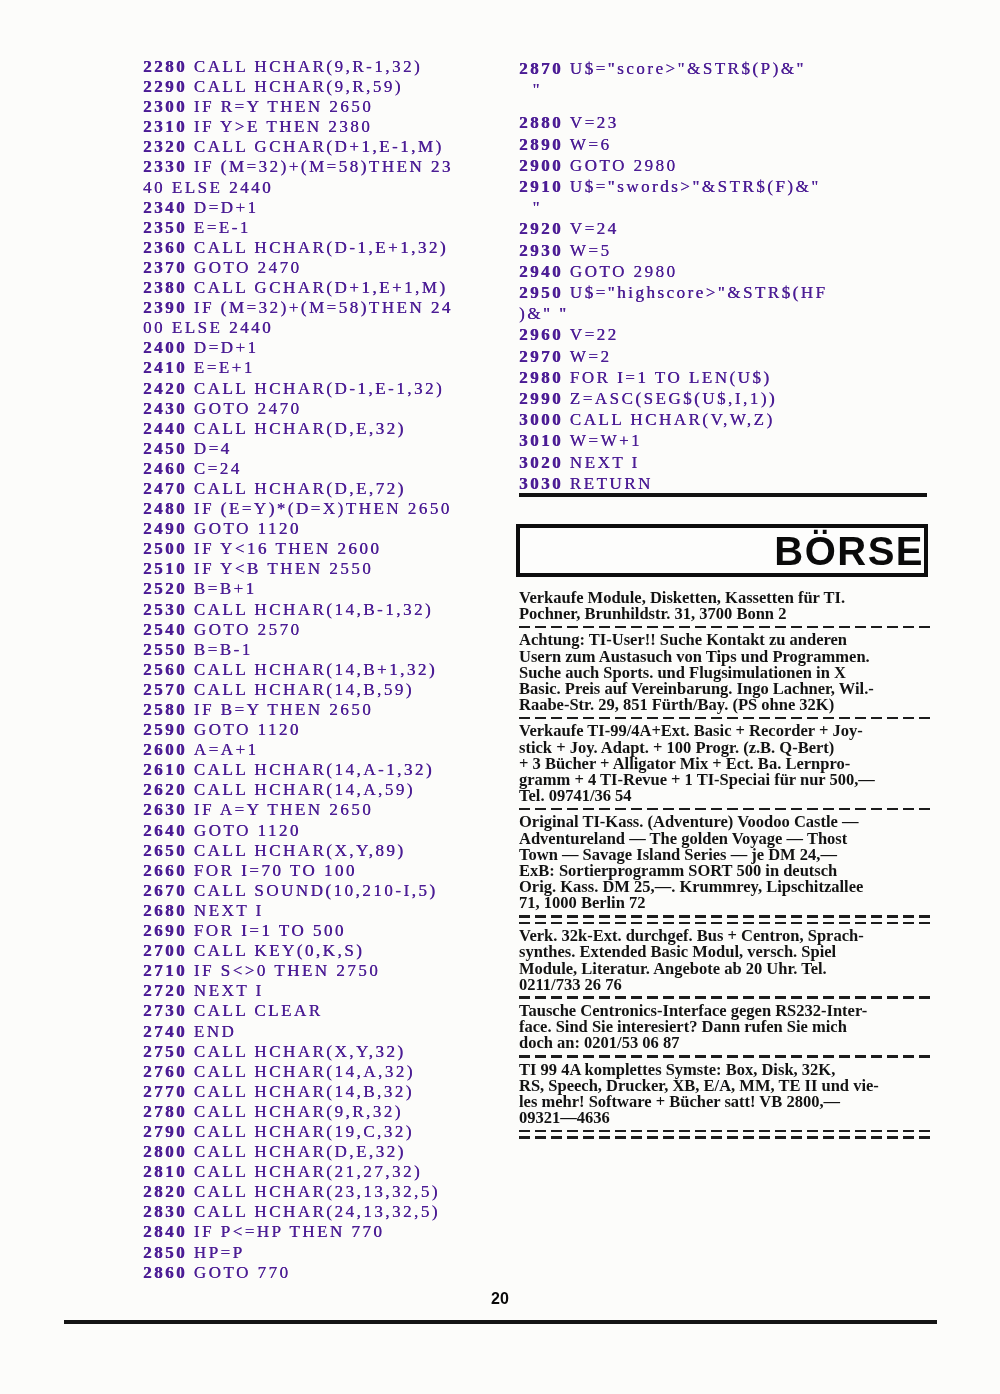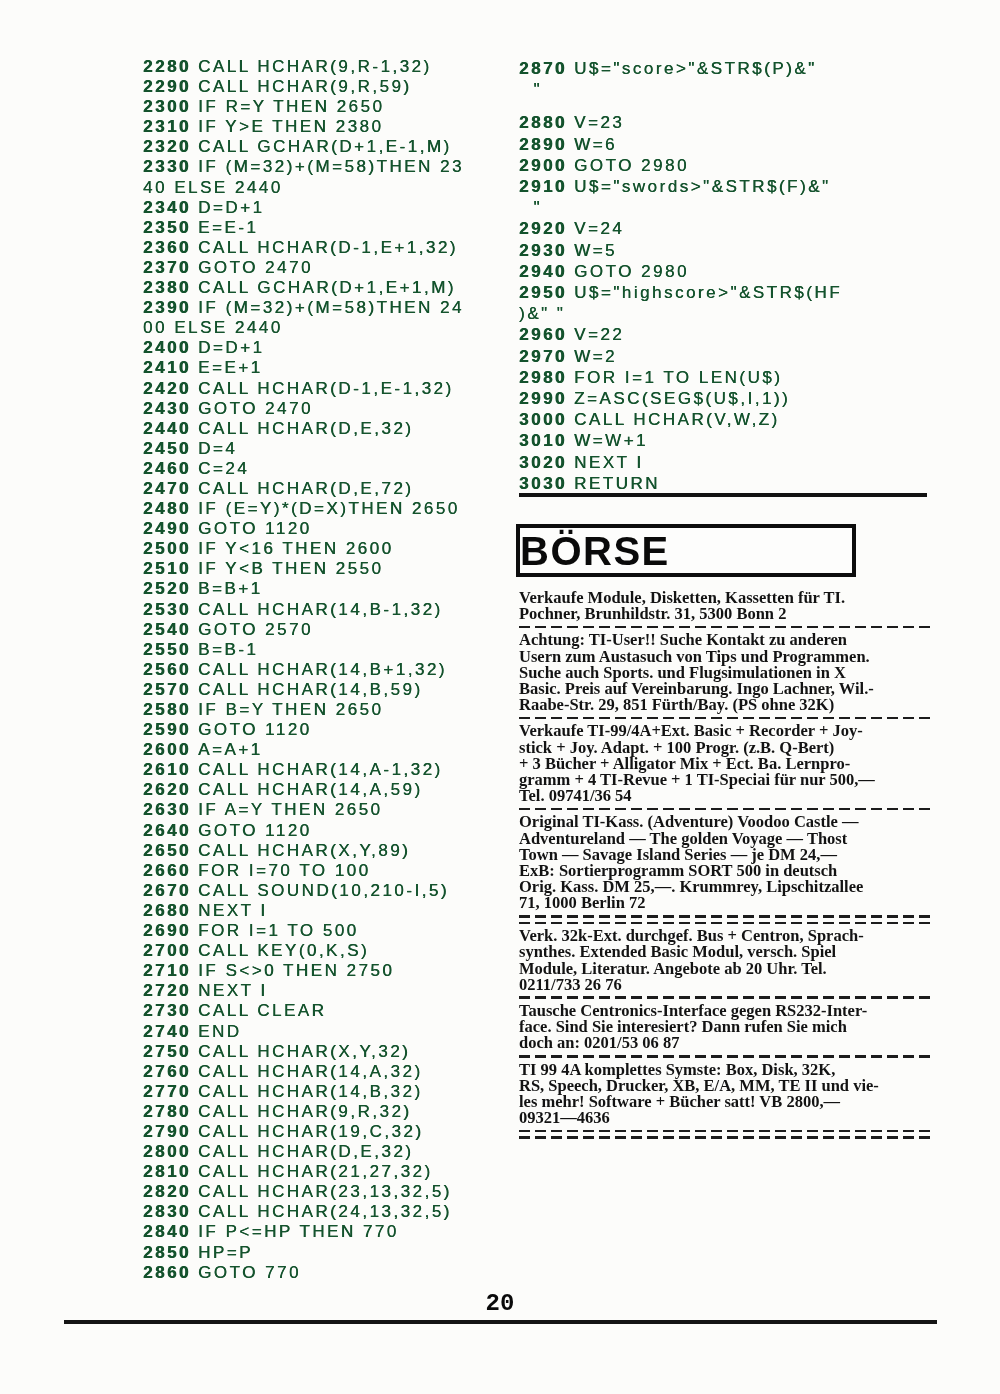--- a/index.html
+++ b/index.html
@@ -10,44 +10,44 @@
     background:#fcfcfa;
     color:#0d0d0d;
     font-family:"Liberation Serif", serif;
     overflow:hidden;
   }
 
   
   .code {
     position:absolute;
     margin:0;
-    font-family:Liberation Sans, sans-serif;
+    font-family:Liberation Serif, serif;
     font-size:17px;
     letter-spacing:2.5px;
-    color:#14532d;
+    color:#4c1d95;
     white-space:pre;
   }
   #left-code  { left:143px; top:57px;  line-height:20.1px; }
   #right-code { left:519px; top:58px;  line-height:21.2px; }
   .cl { white-space:pre; }
   .cl.gap { margin-bottom:12px; }
   .num { font-weight:bold; text-shadow:0.6px 0 0 currentColor; }
   .ct  { text-shadow:0.35px 0 0 currentColor; }
 
   
   .rule-right {
     position:absolute; left:519px; top:493px;
     width:408px; height:4px; background:#121212;
   }
   .boerse-box {
     position:absolute; left:516px; top:524px;
-    width:340px; height:53px;
+    width:412px; height:53px;
     border:4px solid #0d0d0d; box-sizing:border-box;
     background:#fdfdfc;
-    display:flex; align-items:center; justify-content:flex-start;
+    display:flex; align-items:center; justify-content:flex-end;
   }
   .boerse-title {
     font-family:"Liberation Sans", sans-serif;
     font-weight:bold; font-size:40px; line-height:1;
     letter-spacing:1.5px; color:#0a0a0a;
   }
   .ads {
     position:absolute; left:519px; top:590px; width:414px;
     font-family:"Liberation Serif", serif;
     font-weight:bold; font-size:16.5px; line-height:16.2px;
@@ -56,22 +56,22 @@
   .ad { white-space:pre; }
   .dash {
     height:2.5px; margin:3.5px 0 4px 0; width:100%;
     background:repeating-linear-gradient(90deg,#1c1c1c 0 11px, transparent 11px 16px);
   }
 
   
   .page-number {
     position:absolute; left:0; top:1290px; width:1000px;
     text-align:center;
-    font-family:Liberation Mono, monospace;
-    font-weight:bold; font-size:24px; color:#0a0a0a;
+    font-family:Liberation Sans, sans-serif;
+    font-weight:bold; font-size:16px; color:#0a0a0a;
   }
   .bottom-rule {
     position:absolute; left:64px; top:1320px;
     width:873px; height:3.5px; background:#141414;
   }
 </style>
 </head>
 <body>
 
 <div class="page">
@@ -81,21 +81,21 @@
   <pre class="code" id="right-code"><div class="cl"><span class="num">2870 </span><span class="ct">U$="score&gt;"&amp;STR$(P)&amp;"</span></div><div class="cl gap"><span class="ct">  "</span></div><div class="cl"><span class="num">2880 </span><span class="ct">V=23</span></div><div class="cl"><span class="num">2890 </span><span class="ct">W=6</span></div><div class="cl"><span class="num">2900 </span><span class="ct">GOTO 2980</span></div><div class="cl"><span class="num">2910 </span><span class="ct">U$="swords&gt;"&amp;STR$(F)&amp;"</span></div><div class="cl"><span class="ct">  "</span></div><div class="cl"><span class="num">2920 </span><span class="ct">V=24</span></div><div class="cl"><span class="num">2930 </span><span class="ct">W=5</span></div><div class="cl"><span class="num">2940 </span><span class="ct">GOTO 2980</span></div><div class="cl"><span class="num">2950 </span><span class="ct">U$="highscore&gt;"&amp;STR$(HF</span></div><div class="cl"><span class="ct">)&amp;" "</span></div><div class="cl"><span class="num">2960 </span><span class="ct">V=22</span></div><div class="cl"><span class="num">2970 </span><span class="ct">W=2</span></div><div class="cl"><span class="num">2980 </span><span class="ct">FOR I=1 TO LEN(U$)</span></div><div class="cl"><span class="num">2990 </span><span class="ct">Z=ASC(SEG$(U$,I,1))</span></div><div class="cl"><span class="num">3000 </span><span class="ct">CALL HCHAR(V,W,Z)</span></div><div class="cl"><span class="num">3010 </span><span class="ct">W=W+1</span></div><div class="cl"><span class="num">3020 </span><span class="ct">NEXT I</span></div><div class="cl"><span class="num">3030 </span><span class="ct">RETURN</span></div></pre>
 
   <div class="rule-right"></div>
 
   <div class="boerse-box">
     <span class="boerse-title">BÖRSE</span>
   </div>
 
   <div class="ads" id="ads-list">
       <div class="ad">Verkaufe Module, Disketten, Kassetten für TI.
-Pochner, Brunhildstr. 31, 5300 Bonn 2</div>
+Pochner, Brunhildstr. 31, 3700 Bonn 2</div>
       <div class="dash"></div>
       <div class="ad">Achtung: TI-User!! Suche Kontakt zu anderen
 Usern zum Austasuch von Tips und Programmen.
 Suche auch Sports. und Flugsimulationen in X
 Basic. Preis auf Vereinbarung. Ingo Lachner, Wil.-
 Raabe-Str. 29, 851 Fürth/Bay. (PS ohne 32K)</div>
       <div class="dash"></div>
       <div class="ad">Verkaufe TI-99/4A+Ext. Basic + Recorder + Joy-
 stick + Joy. Adapt. + 100 Progr. (z.B. Q-Bert)
 + 3 Bücher + Alligator Mix + Ect. Ba. Lernpro-

